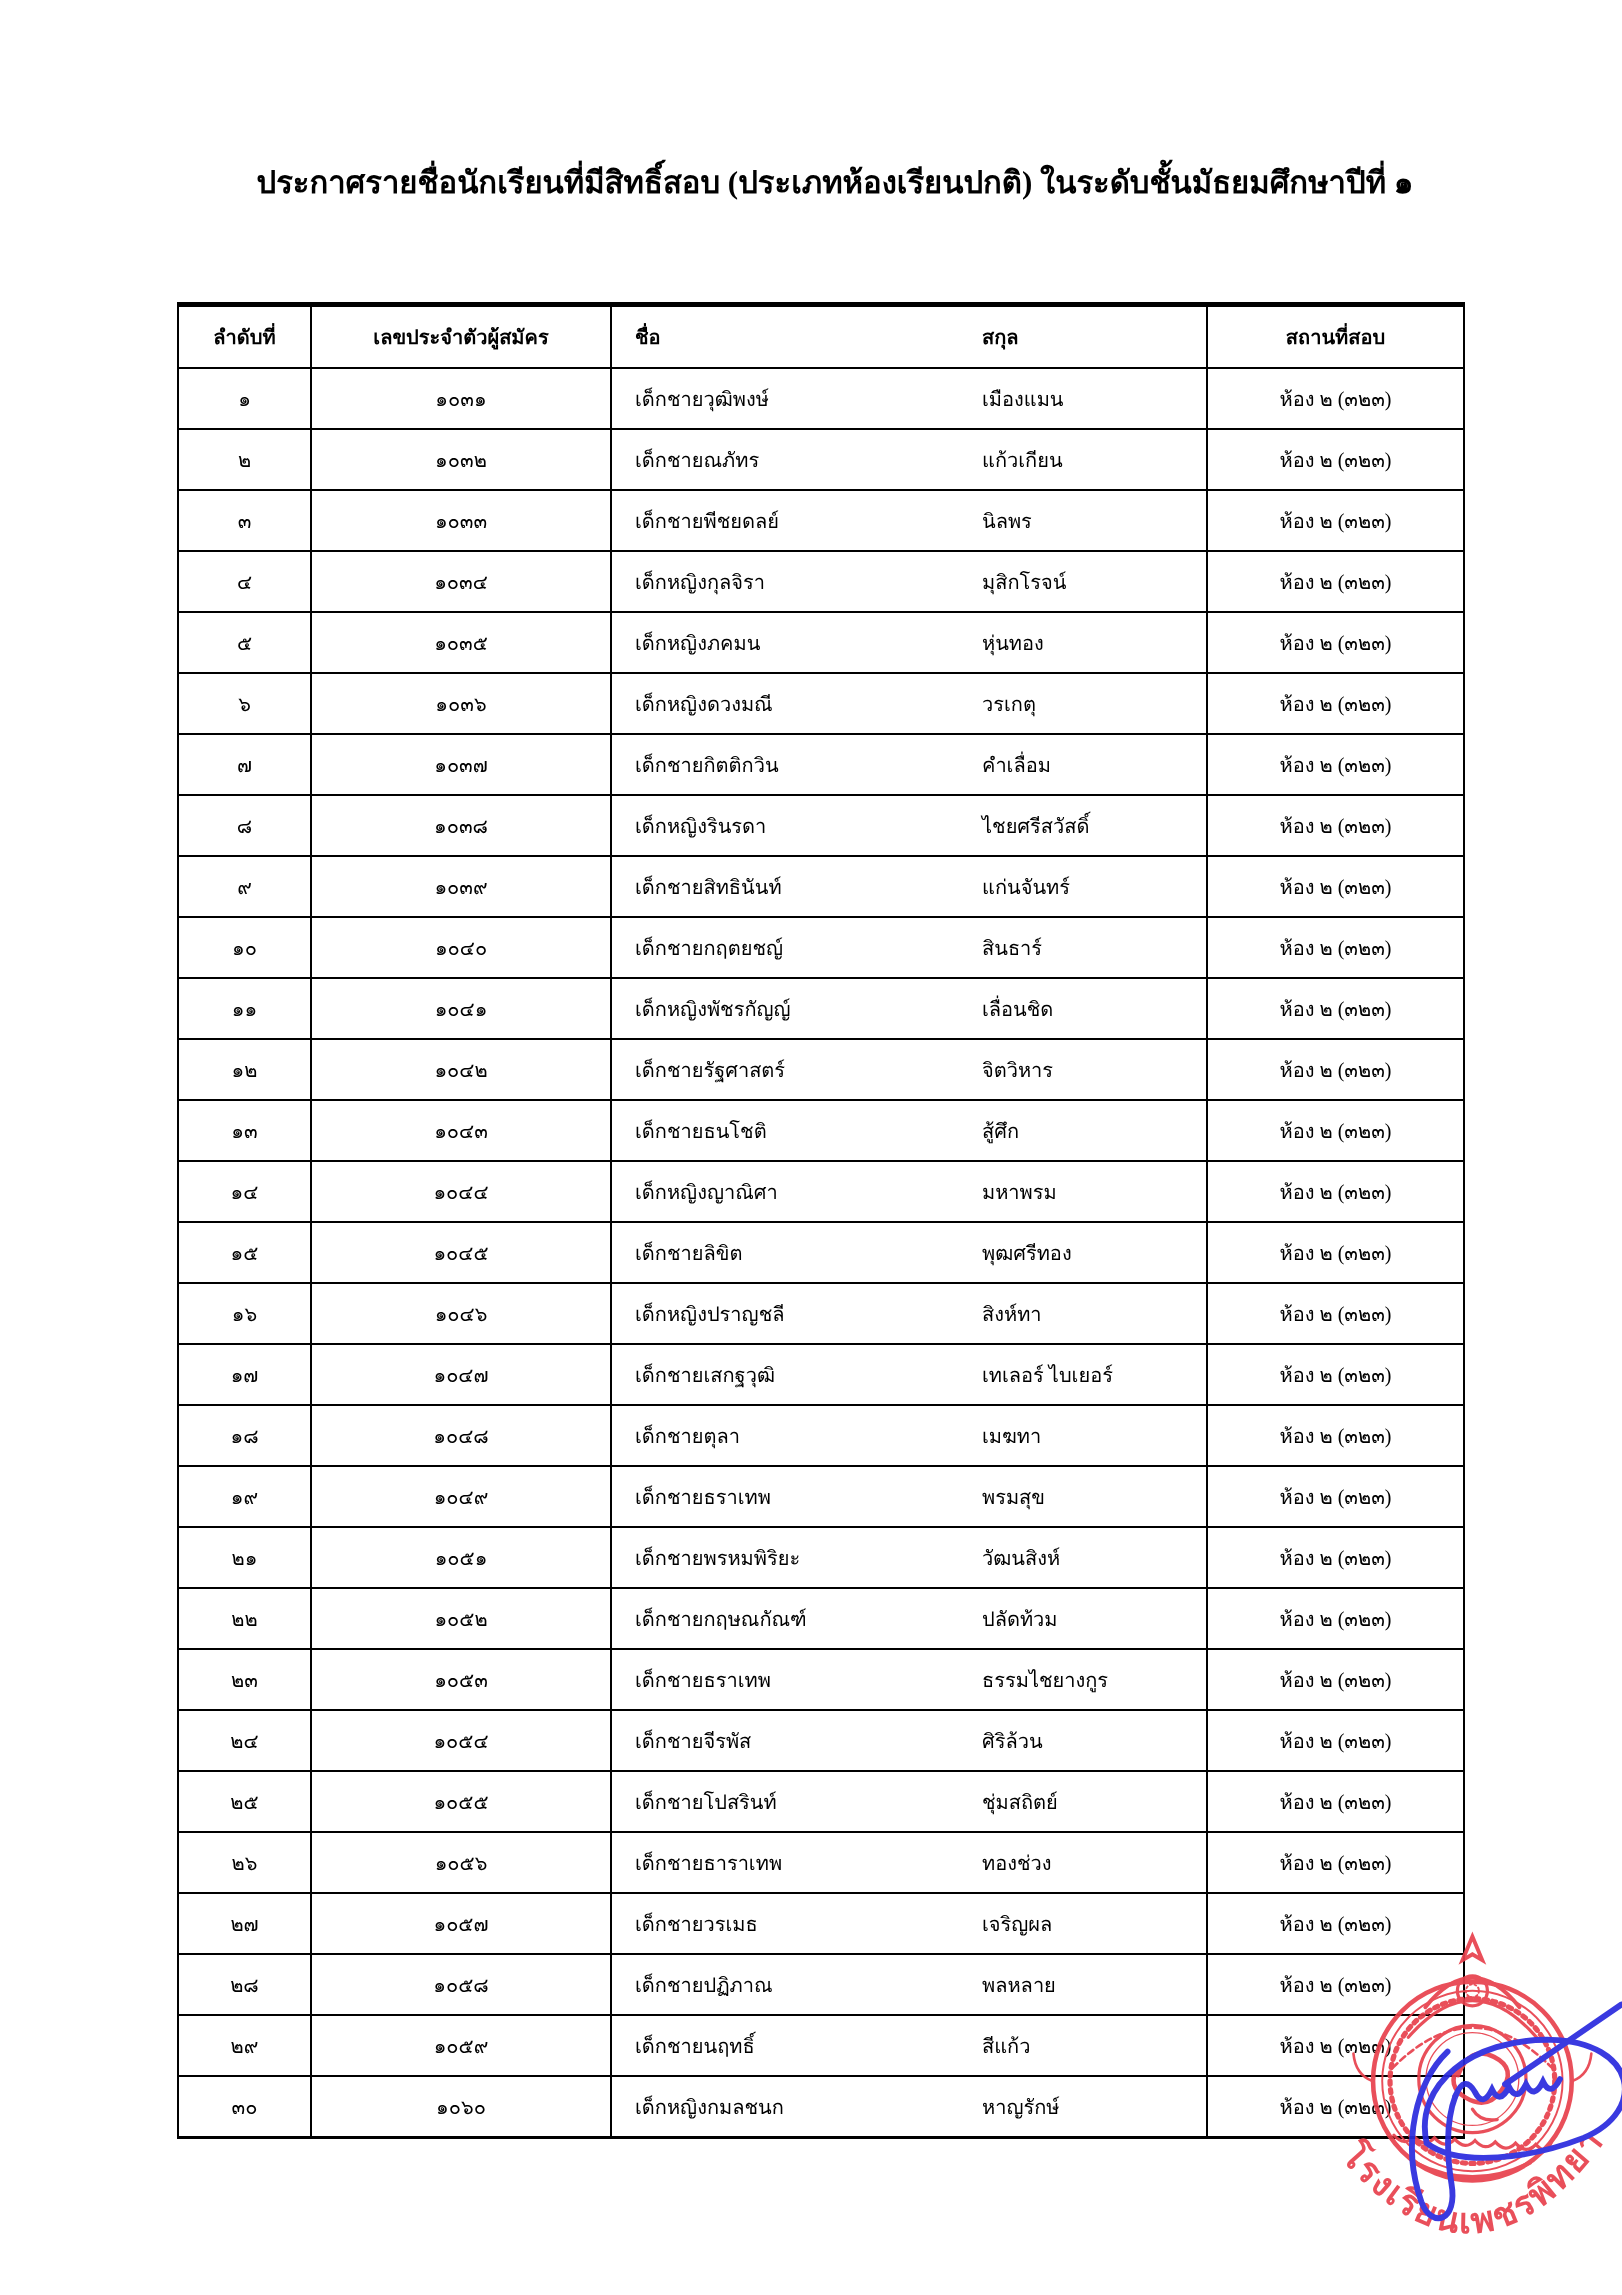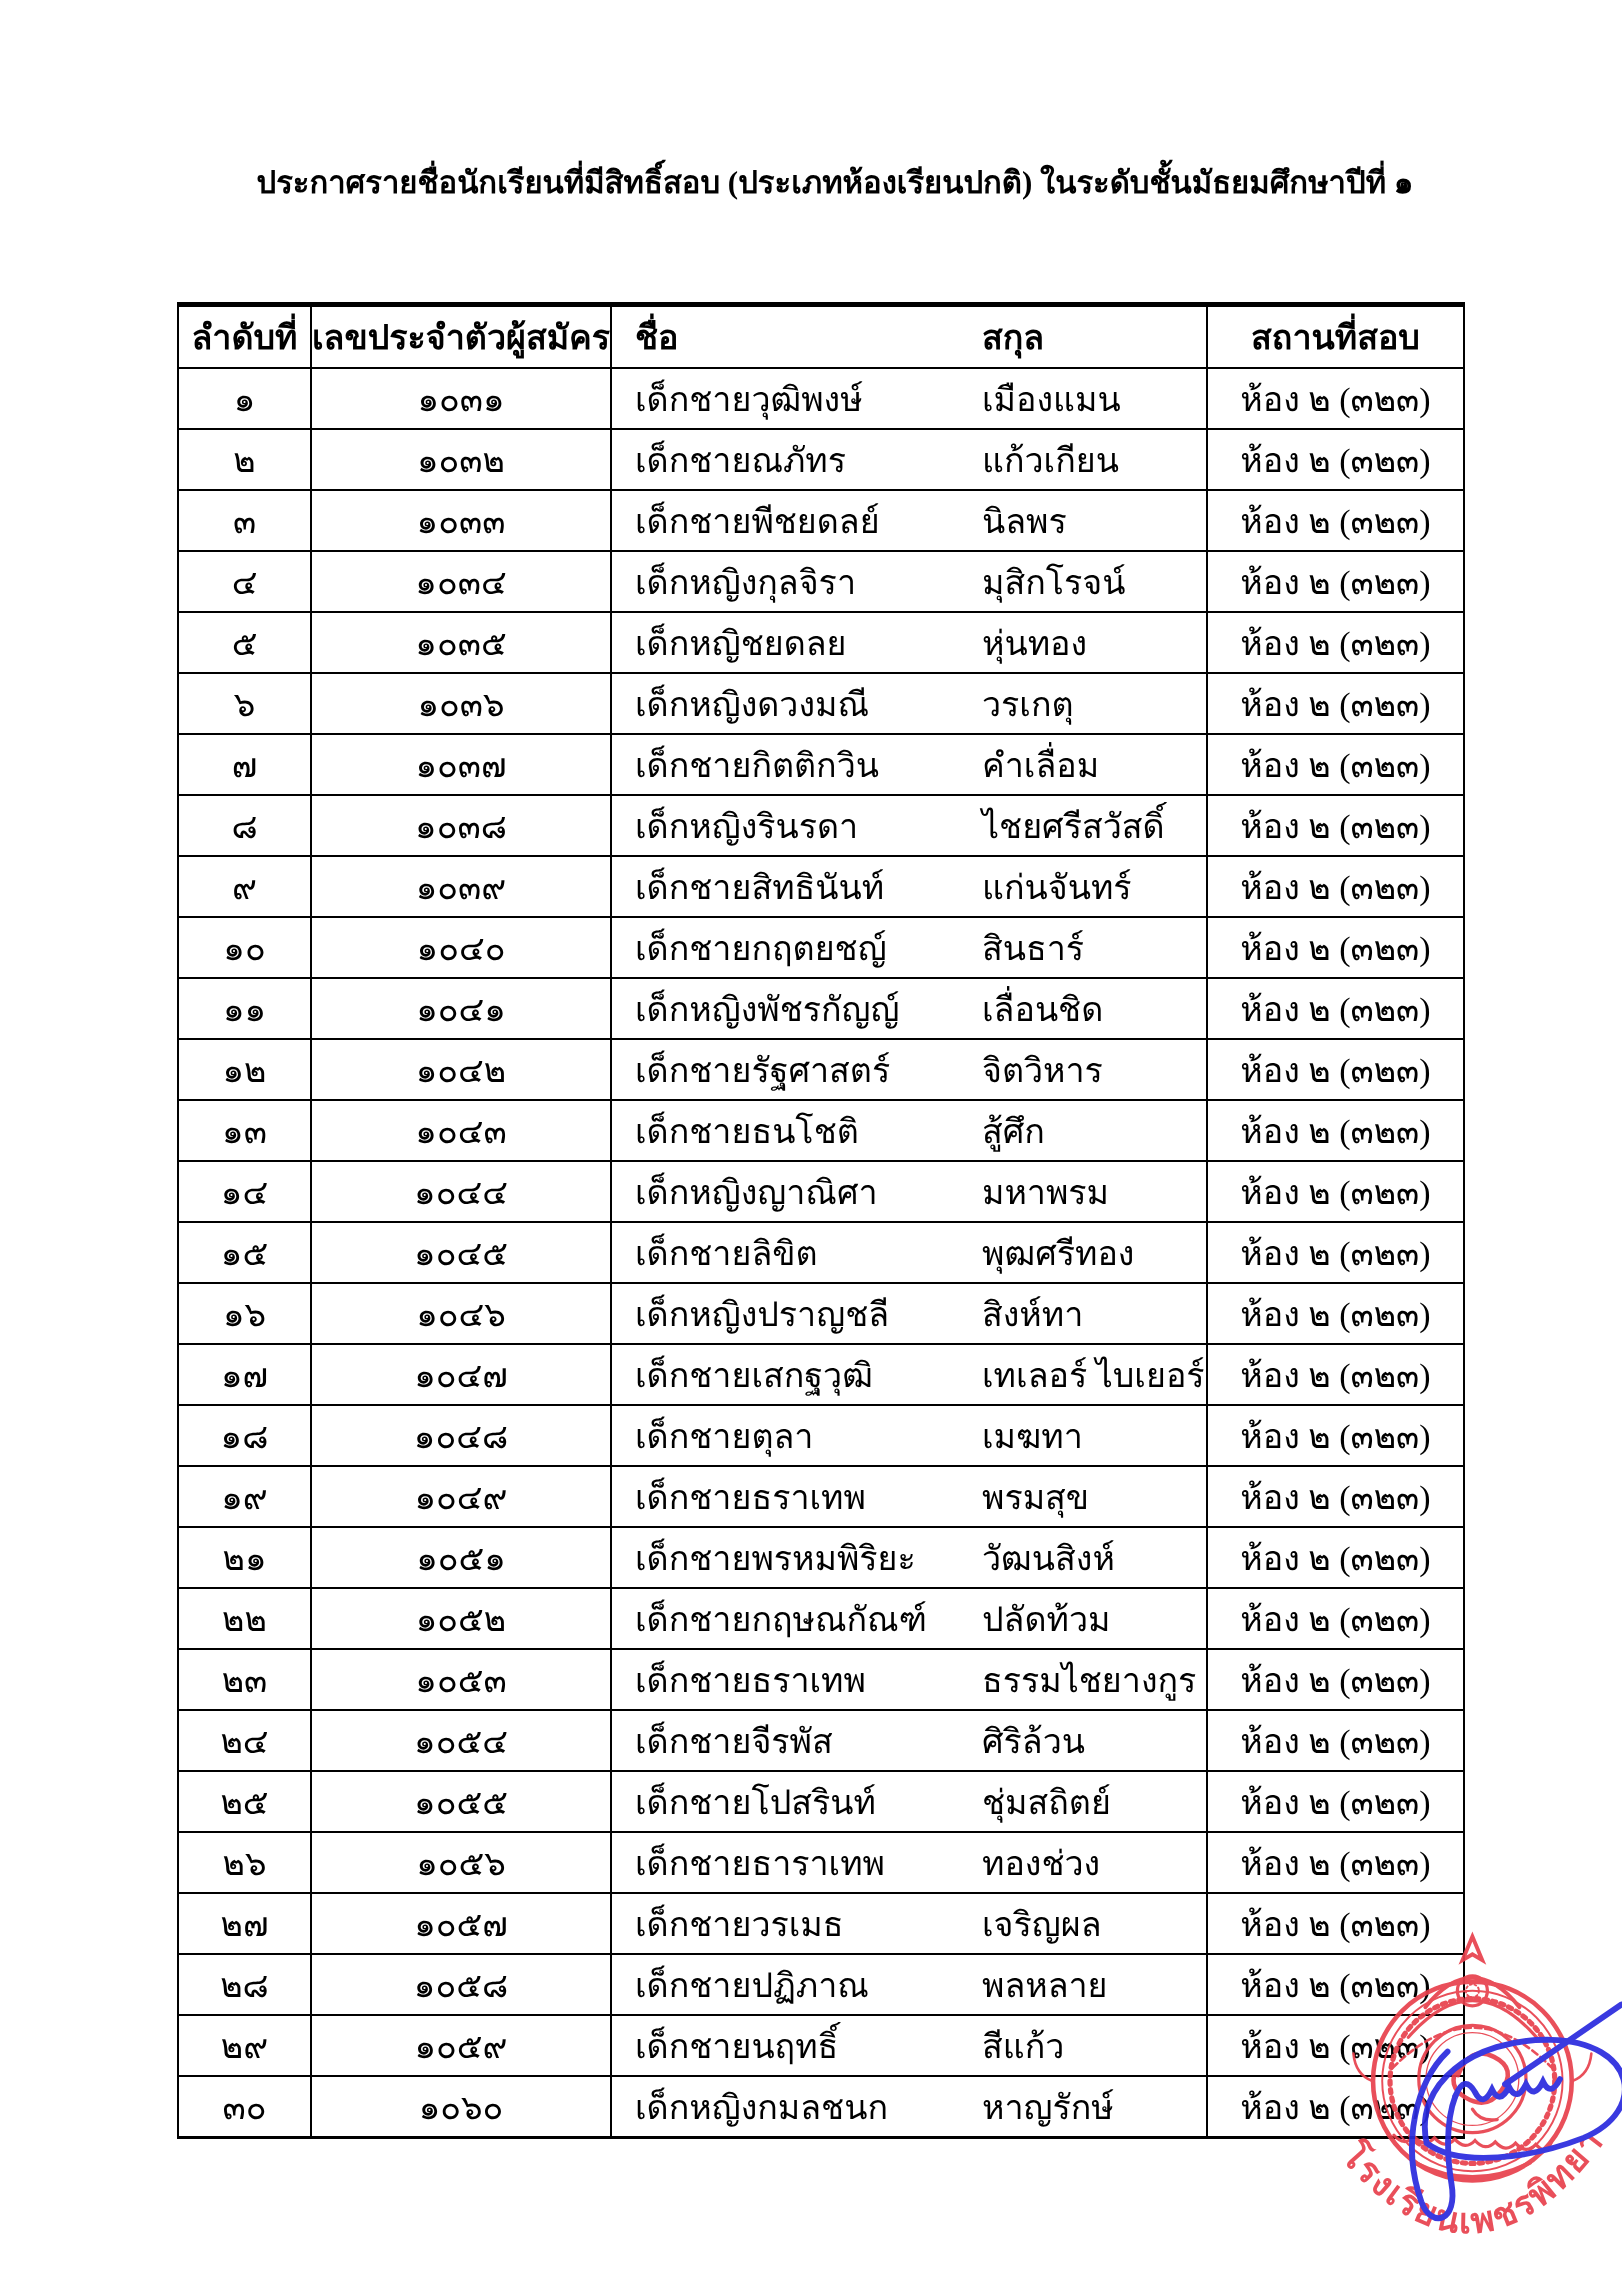--- a/index.html
+++ b/index.html
@@ -19,21 +19,21 @@
     white-space:nowrap;
   }
   .title-line.l1{top:157px;}
   .title-line.l2{top:209px;}
 
   table.roster{
     position:absolute;left:177px;top:302px;
     width:1286px;
     border-collapse:collapse;
     table-layout:fixed;
-    font-size:34px;
+    font-size:20px;
     border-radius:27px;
   }
   table.roster th,table.roster td{
     border-top:2.6px solid #000;
     border-bottom:2.6px solid #000;
     border-left:2px solid #000;
     border-right:2px solid #000;
     padding:0;
     vertical-align:middle;
     white-space:nowrap;
@@ -127,21 +127,21 @@
           <td class="c-name">
             <span class="fn">เด็กหญิงกุลจิรา</span>
             <span class="ln">มุสิกโรจน์</span>
           </td>
           <td class="c-loc">ห้อง ๒ (๓๒๓)</td>
         </tr>
         <tr>
           <td class="c-no">๕</td>
           <td class="c-id">๑๐๓๕</td>
           <td class="c-name">
-            <span class="fn">เด็กหญิชยดลย</span>
+            <span class="fn">เด็กหญิงภคมน</span>
             <span class="ln">หุ่นทอง</span>
           </td>
           <td class="c-loc">ห้อง ๒ (๓๒๓)</td>
         </tr>
         <tr>
           <td class="c-no">๖</td>
           <td class="c-id">๑๐๓๖</td>
           <td class="c-name">
             <span class="fn">เด็กหญิงดวงมณี</span>
             <span class="ln">วรเกตุ</span>

